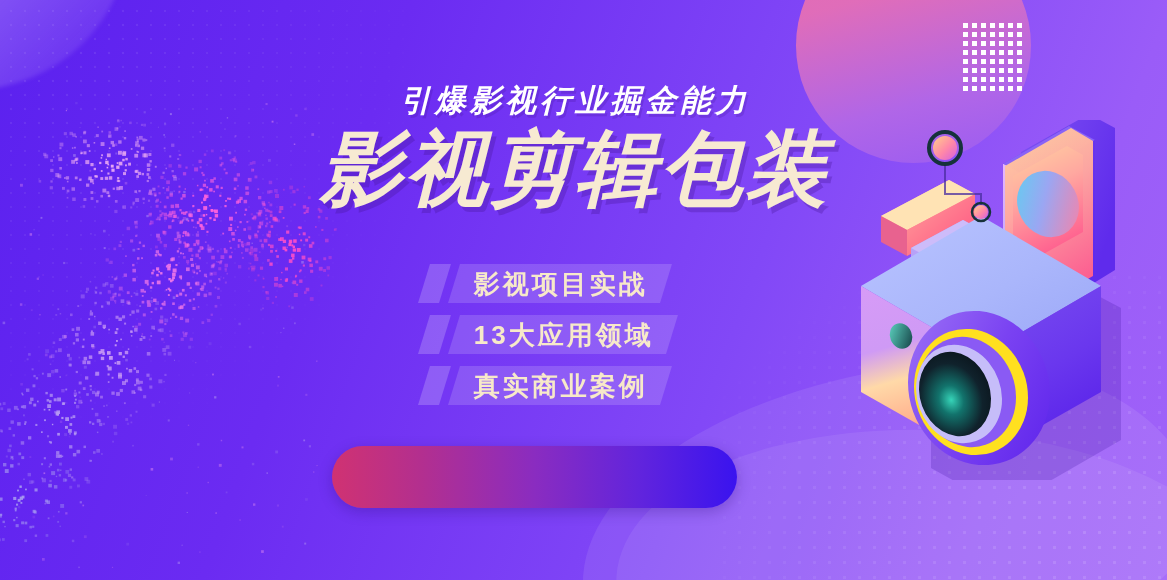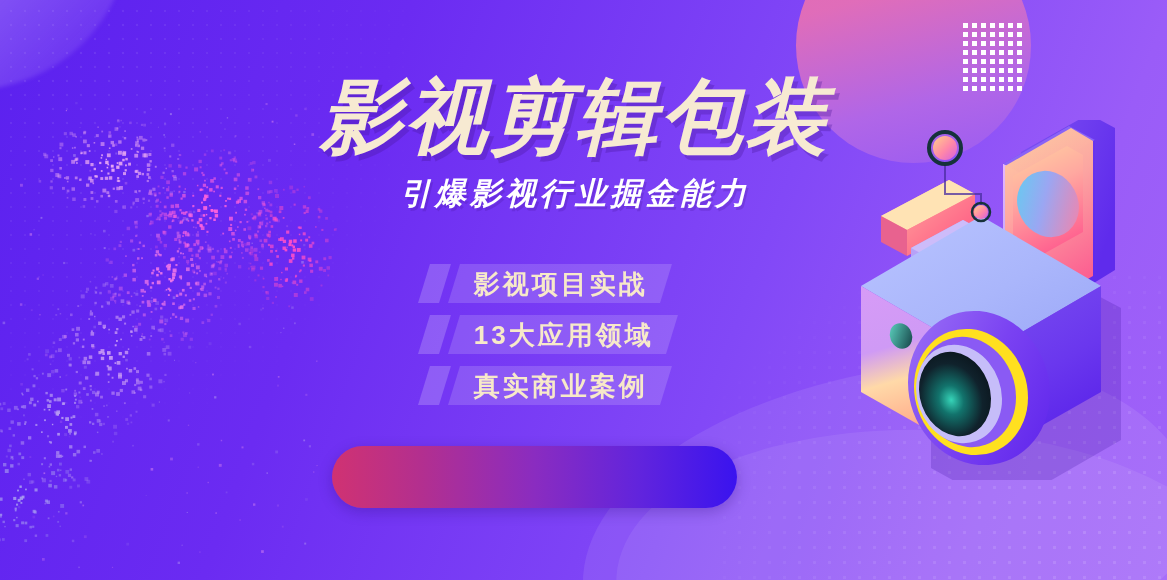--- a/index.html
+++ b/index.html
@@ -1508,22 +1508,22 @@
           <rect x="172.2" y="384.9" width="1.6" height="1.6" fill="#b79bf2" opacity="0.27"></rect>
           <rect x="23.4" y="105.2" width="2.2" height="2.2" fill="#e18df0" opacity="0.16"></rect>
           <rect x="344.4" y="47.5" width="2.7" height="2.7" fill="#e18df0" opacity="0.14"></rect>
           <rect x="183.6" y="51.2" width="2.2" height="2.2" fill="#b79bf2" opacity="0.25"></rect>
           <rect x="123.9" y="475.3" width="2.8" height="2.8" fill="#e18df0" opacity="0.19"></rect>
         </g>
     </svg>
   </div>
 
   <div id="headline-block">
+    <div id="sub-title">引爆影视行业掘金能力</div>
     <div id="main-title">影视剪辑包装</div>
-    <div id="sub-title">引爆影视行业掘金能力</div>
   </div>
 
   <div id="feature-tags">
     <div class="tag-row">
       <span class="tag-accent"></span>
       <span class="tag-band">
         <span class="tag-text">影视项目实战</span>
       </span>
     </div>
     <div class="tag-row">

